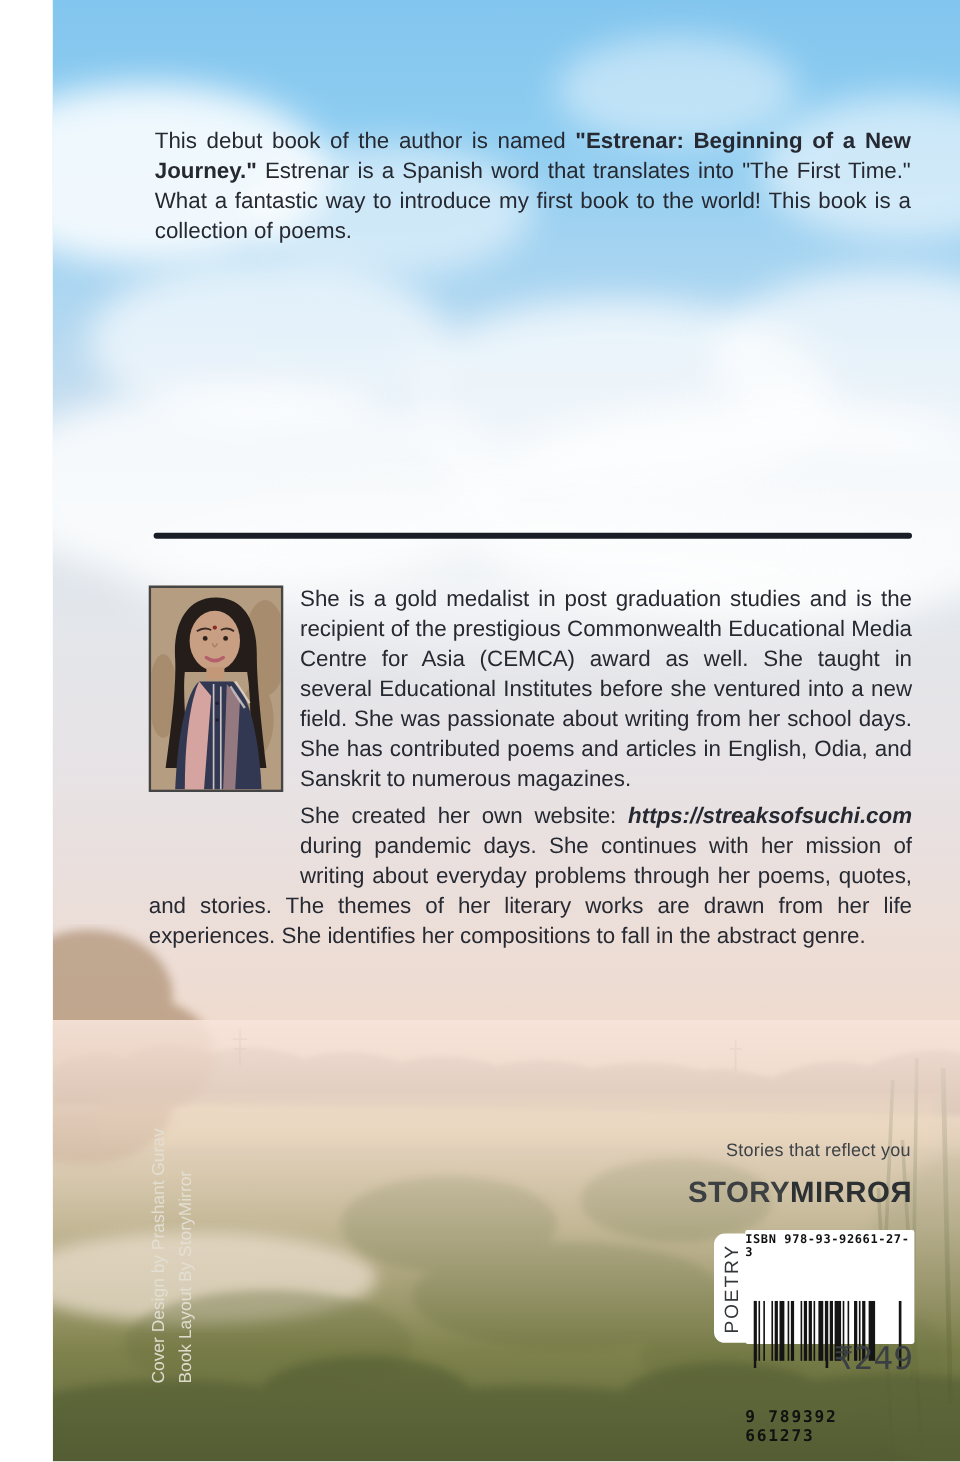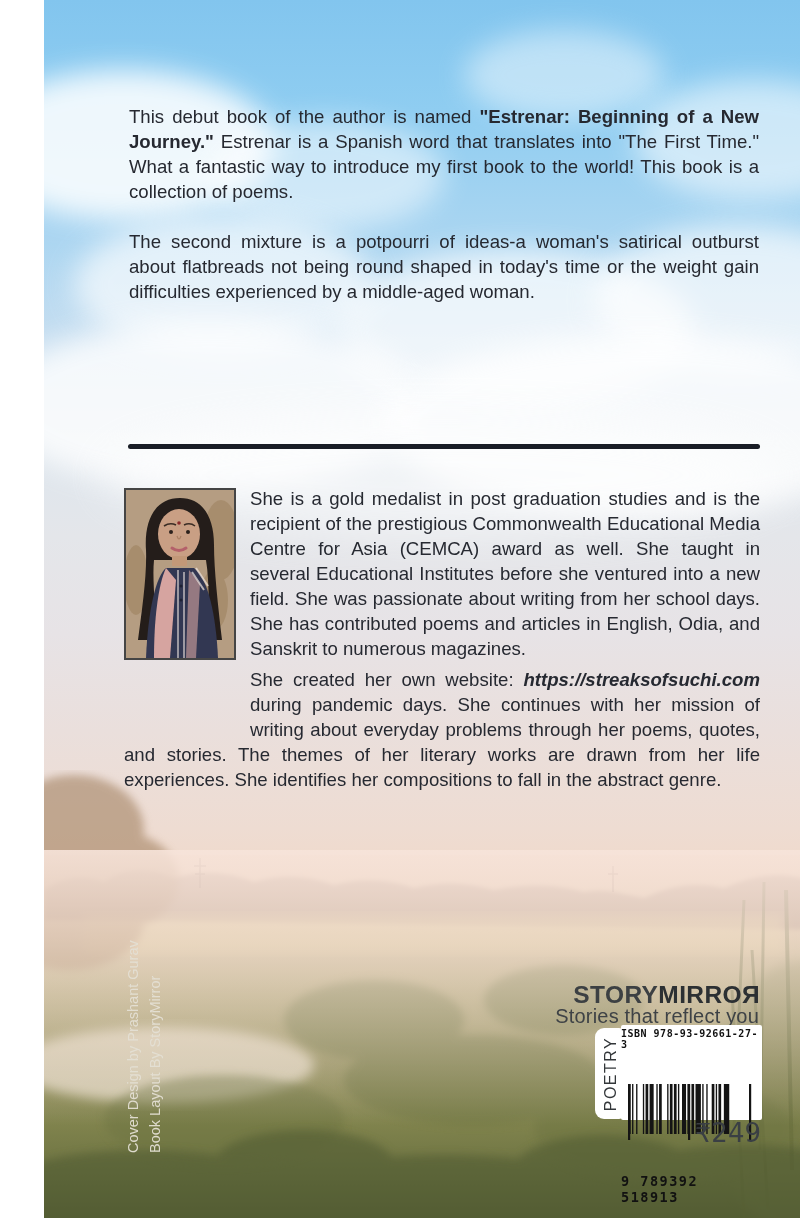--- a/index.html
+++ b/index.html
@@ -42,21 +42,21 @@
     float:left;width:108px;height:168px;
     margin:2px 14px 58px 0;
     border:2px solid #454545;background:#b59d82;box-sizing:content-box;
   }
   .photo-frame svg{display:block;}
   strong{font-weight:700;}
   
   .logo{position:absolute;top:981px;right:84px;font-size:24.5px;letter-spacing:.4px;white-space:nowrap;}
   .logo .lt{font-weight:700;color:#3c4043;}
   .logo .rt{font-weight:700;color:#2c3033;}
-  .tagline{position:absolute;top:1005px;right:85px;font-size:20px;color:#3e4246;letter-spacing:.2px;}
+  .tagline{position:absolute;top:950px;right:85px;font-size:15px;color:#3e4246;letter-spacing:.2px;}
   .poetry-tab{
     position:absolute;left:551px;top:1028px;width:33px;height:91px;
     background:#fff;border-radius:9px;
     display:flex;align-items:center;justify-content:center;
   }
   .poetry-tab span{
     transform:rotate(-90deg);white-space:nowrap;
     font-size:16px;letter-spacing:1.5px;color:#33373a;
   }
   .barcode-box{
@@ -175,21 +175,20 @@
       <ellipse cx="700" cy="430" rx="160" ry="55"></ellipse>
       <ellipse cx="260" cy="395" rx="90" ry="35"></ellipse>
       <ellipse cx="560" cy="400" rx="90" ry="35"></ellipse>
     </g>
 
     <rect x="0" y="80" width="800" height="368" fill="url(#haze)"></rect>
   </svg>
 
   <div class="synopsis">
     <p><span>This debut book of the author is named </span><strong>"Estrenar: Beginning of a New Journey."</strong><span> Estrenar is a Spanish word that translates into "The First Time." What a fantastic way to introduce my first book to the world! This book is a collection of poems.</span></p>
-    <p><span>The second mixture is a potpourri of ideas-a woman's satirical outburst about flatbreads not being round shaped in today's time or the weight gain difficulties experienced by a middle-aged woman.</span></p>
   </div>
 
   <div class="divider"></div>
 
   <div class="author">
     <div class="photo-frame">
       <svg width="108" height="168" viewBox="0 0 108 168">
         <rect width="108" height="168" fill="#b59d82"></rect>
         <g fill="#a48a69" opacity=".8">
           <ellipse cx="95" cy="50" rx="18" ry="40"></ellipse>
@@ -254,21 +253,21 @@
           <rect x="78.30" y="0" width="1.35" height="50" fill="#141414"></rect>
           <rect x="83.70" y="0" width="2.70" height="50" fill="#141414"></rect>
           <rect x="87.75" y="0" width="1.35" height="50" fill="#141414"></rect>
           <rect x="90.45" y="0" width="2.70" height="50" fill="#141414"></rect>
           <rect x="95.85" y="0" width="5.40" height="50" fill="#141414"></rect>
           <rect x="0" y="0" width="2.2" height="56" fill="#141414"></rect>
           <rect x="60" y="0" width="2.2" height="56" fill="#141414"></rect>
           <rect x="121" y="0" width="2.2" height="56" fill="#141414"></rect>
         </svg>
     </div>
-    <div class="barcode-digits">9 789392 518913</div>
+    <div class="barcode-digits">9 789392 661273</div>
   </div>
 
   <div class="price">₹249</div>
 
   <div class="credits">
     <div>Cover Design by Prashant Gurav</div>
     <div>Book Layout By StoryMirror</div>
   </div>
 
 </div>

